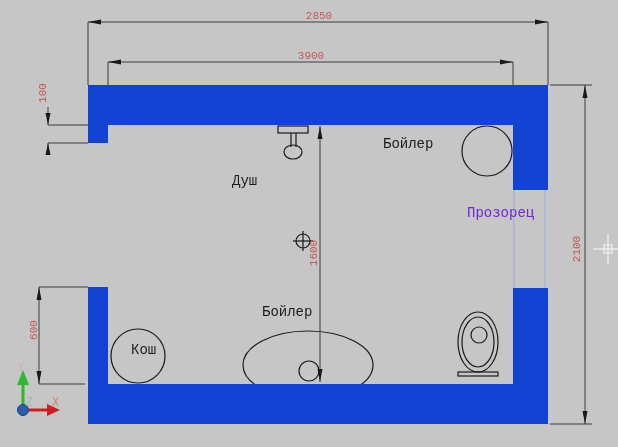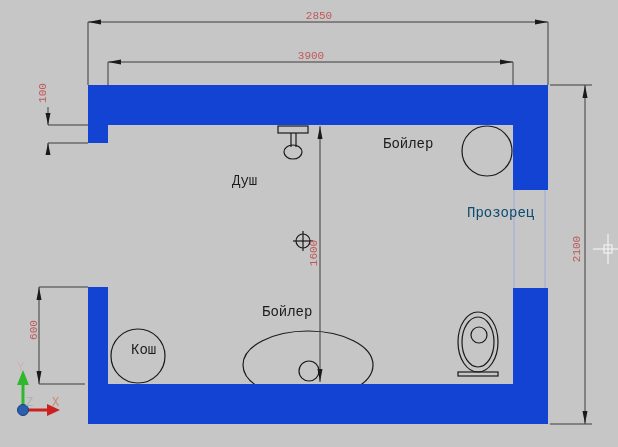--- a/index.html
+++ b/index.html
@@ -11,21 +11,21 @@
     font-family:Liberation Mono, monospace;
   }
   #vector{position:absolute;left:0;top:0;}
   .lbl{
     position:absolute;
     font-size:14px;
     color:#1b1b1b;
     white-space:nowrap;
     line-height:14px;
   }
-  .lbl-blue{color:#0c4a6e;}
+  .lbl-blue{color:#6d28d9;}
   .dim-text{
     position:absolute;
     font-size:11px;
     line-height:12px;
     color:#c05a5a;
     white-space:nowrap;
   }
   .dim-h{width:60px;text-align:center;}
   .vtext{
     width:60px;height:12px;text-align:center;

